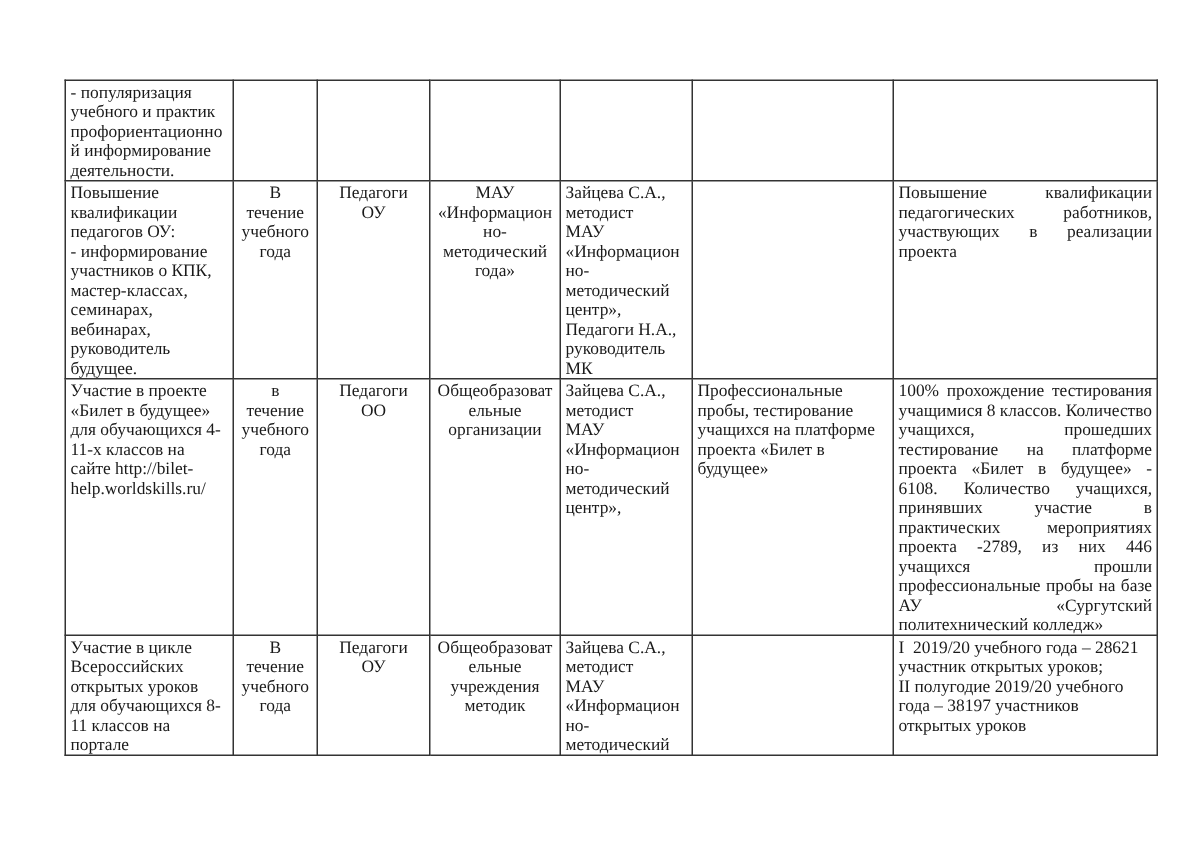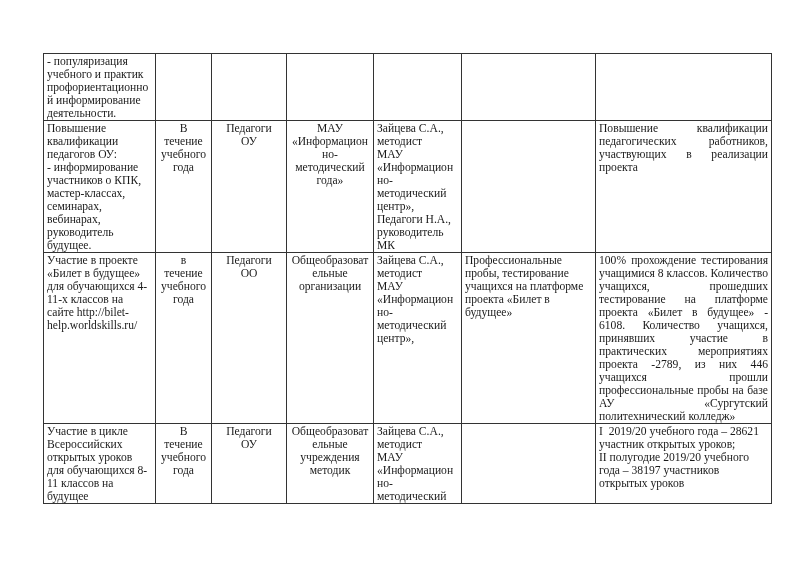--- a/index.html
+++ b/index.html
@@ -130,21 +130,21 @@
         </td>
         <td class="c-just"><span>100% прохождение тестирования учащимися 8 классов. Количество учащихся, прошедших тестирование на платформе проекта «Билет в будущее» - 6108. Количество учащихся, принявших участие в практических мероприятиях проекта -2789, из них 446 учащихся прошли профессиональные пробы на базе АУ «Сургутский политехнический колледж»</span></td>
       </tr>
       <tr style="height: 80px;">
         <td class="c-left">
           <span class="ln">Участие в цикле</span>
           <span class="ln">Всероссийских</span>
           <span class="ln">открытых уроков</span>
           <span class="ln">для обучающихся 8-</span>
           <span class="ln">11 классов на</span>
-          <span class="ln">будущее</span>
+          <span class="ln">портале</span>
         </td>
         <td class="c-center">
           <span class="ln">В</span>
           <span class="ln">течение</span>
           <span class="ln">учебного</span>
           <span class="ln">года</span>
         </td>
         <td class="c-center">
           <span class="ln">Педагоги</span>
           <span class="ln">ОУ</span>

